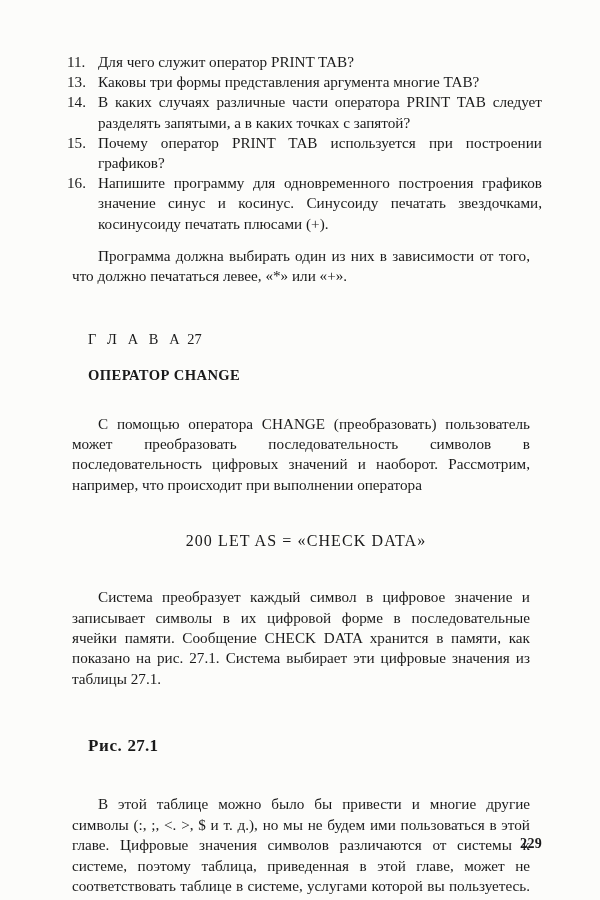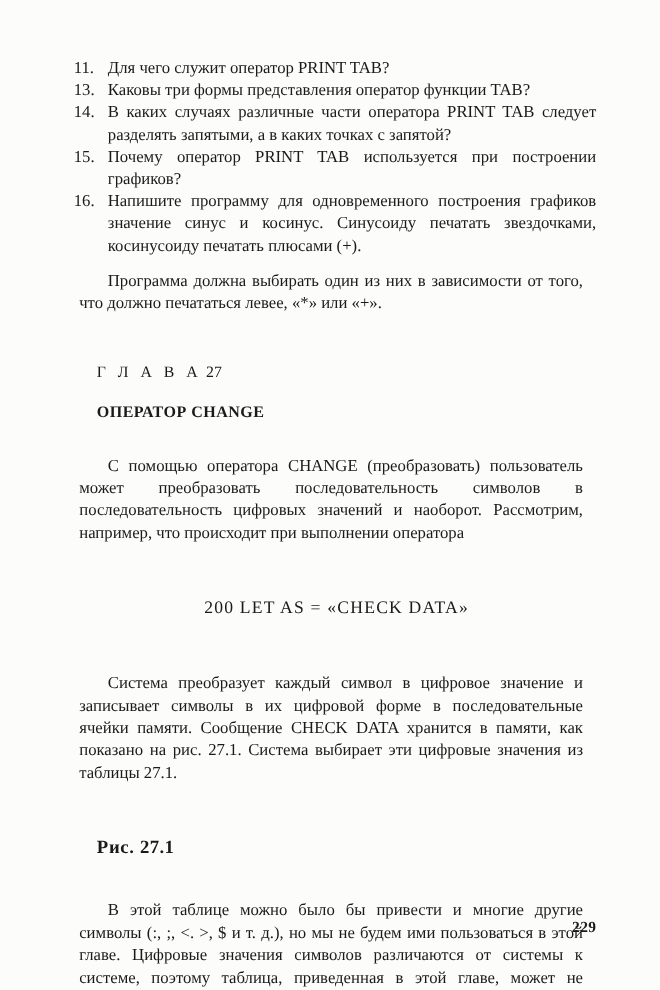--- a/index.html
+++ b/index.html
@@ -99,21 +99,21 @@
     font-size: 14.6px;
     font-weight: bold;
     letter-spacing: 0.4px;
   }
 
   
   .codeline {
     text-align: center;
     font-size: 16px;
     letter-spacing: 1.1px;
-    margin: 17px;
+    margin: 5px;
     padding-left: 10px;
   }
 
   
   .figwrap {
     padding-left: 28px;
   }
   table.memtable {
     border-collapse: collapse;
     table-layout: fixed;
@@ -159,21 +159,21 @@
 
     <ul class="qlist">
 
       <li class="qitem">
         <span class="qnum">11.</span>
         <span class="qtext">Для чего служит оператор PRINT TAB?</span>
       </li>
 
       <li class="qitem">
         <span class="qnum">13.</span>
-        <span class="qtext">Каковы три формы представления оператор функции TAB?</span>
+        <span class="qtext">Каковы три формы представления аргумента многие TAB?</span>
       </li>
 
 
       <li class="qitem">
         <span class="qnum">14.</span>
         <span class="qtext justify-all">В каких случаях различные части оператора PRINT TAB следует разделять запятыми, а в каких точках с запятой?</span>
       </li>
 
       <li class="qitem">
         <span class="qnum">15.</span>

